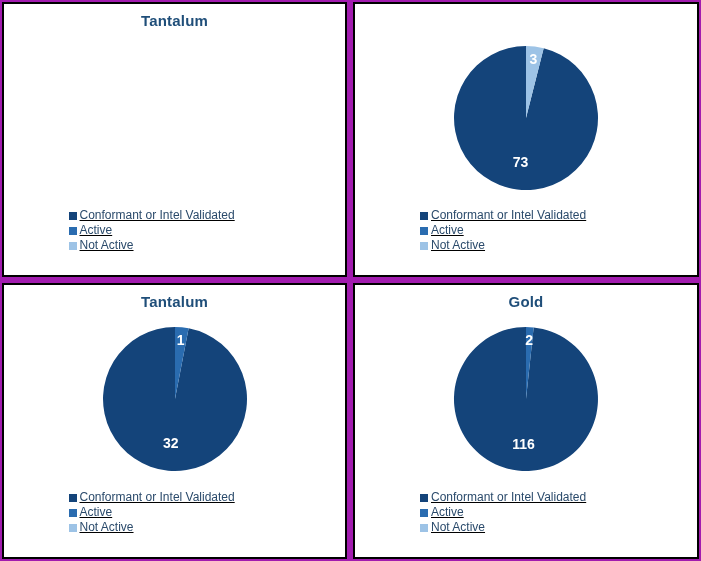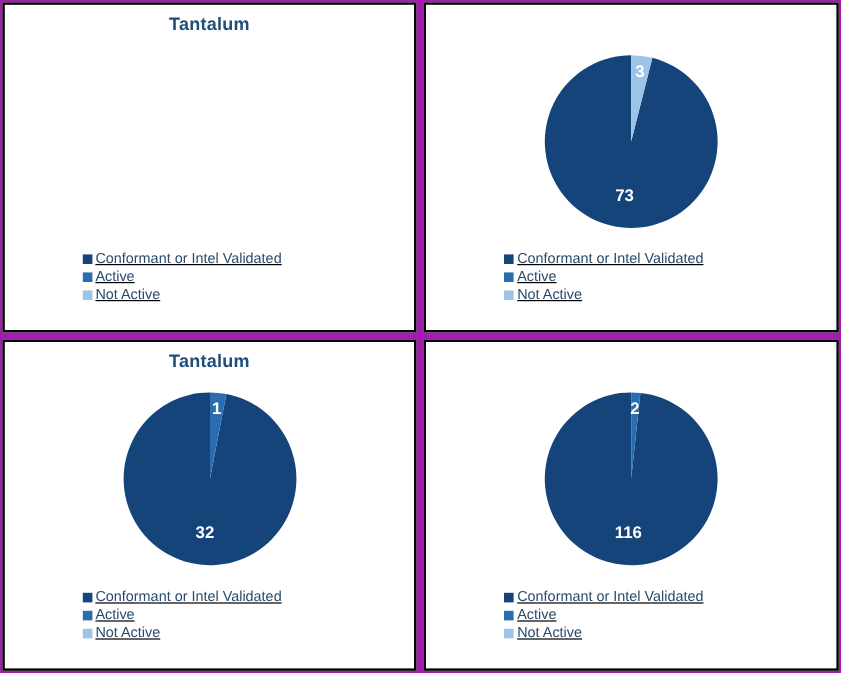--- a/index.html
+++ b/index.html
@@ -190,20 +190,21 @@
               <span class="legend-swatch" style="background: rgb(157, 195, 230);"></span>
               <span class="legend-label" style="color: rgb(42, 74, 107);">Not Active</span>
             </div>
           </div>
       </div>
     </div>
   </div>
 
   <div class="panel br">
     <div class="panel-inner">
+      <div class="chart-title">Gold</div>
       <div class="pie-wrap">
           <svg class="pie-svg" width="200" height="160" viewBox="0 0 200 160">
             <path d="M 100 76 L 100.00 4.00 A 72 72 0 1 0 107.65 4.41 Z" fill="#14447a"></path>
             <path d="M 100 76 L 107.65 4.41 A 72 72 0 0 0 100.00 4.00 Z" fill="#2a6cb0"></path>
             <text class="slice-label" x="97.62" y="125.58" fill="#ffffff">116</text>
             <text class="slice-label" x="103.14" y="22.04" fill="#ffffff">2</text>
           </svg>
         </div>
       <div class="legend">
         <div class="legend-inner">

